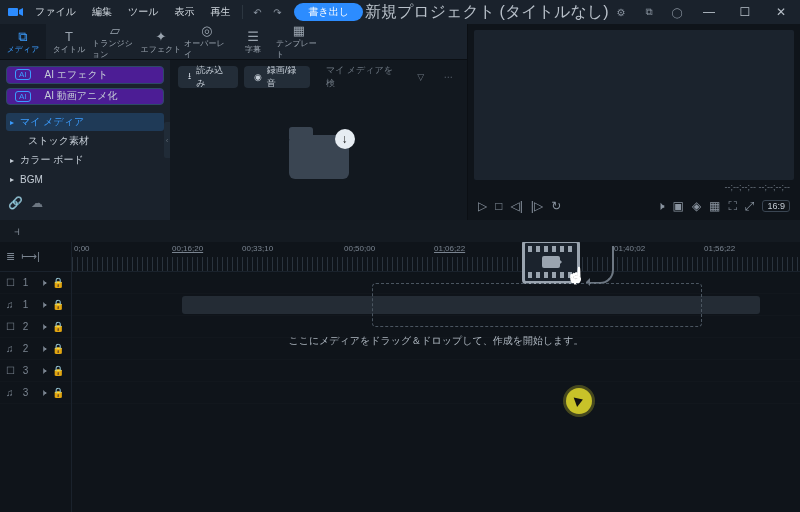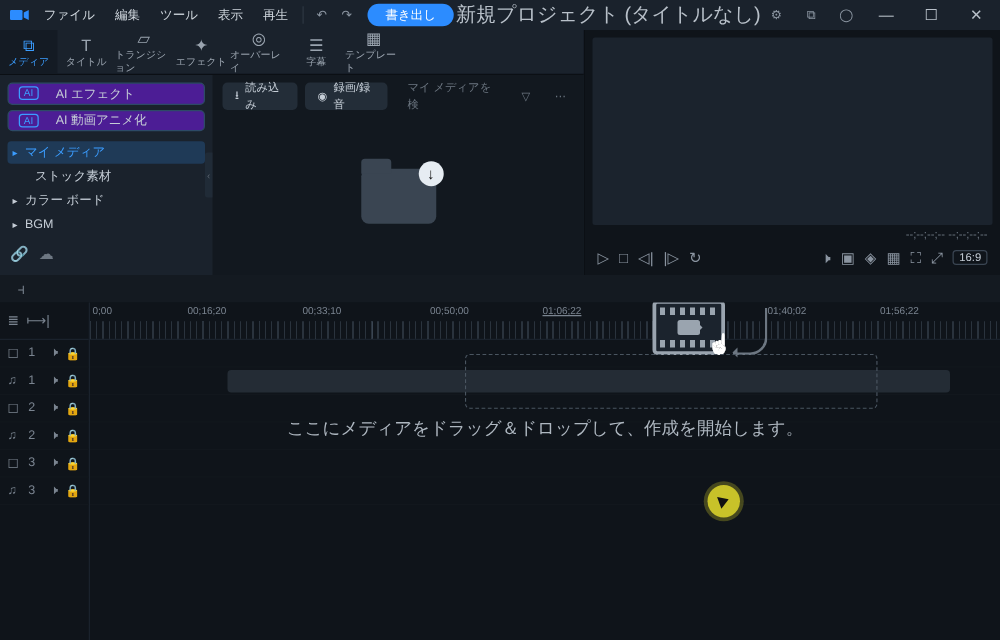--- a/index.html
+++ b/index.html
@@ -70,21 +70,21 @@
 .dropzone .dashed{position:absolute;left:190px;width:330px;top:-3px;bottom:-3px;border:1px dashed #4a5560;border-radius:4px}
 .clip{position:absolute;left:340px;top:-46px;display:flex;align-items:flex-end}
 .clip .film{width:58px;height:44px;border:3px solid #9aa4af;border-radius:4px;position:relative;background:#1b232d;display:flex;align-items:center;justify-content:center}
 .clip .film:before,.clip .film:after{content:"";position:absolute;left:3px;right:3px;height:6px;background:repeating-linear-gradient(90deg,#9aa4af 0 4px,transparent 4px 8px)}
 .clip .film:before{top:3px}.clip .film:after{bottom:3px}
 .clip .cam{width:18px;height:12px;background:#9aa4af;border-radius:2px;position:relative}
 .clip .cam:after{content:"";position:absolute;right:-6px;top:2px;border:4px solid transparent;border-left-color:#9aa4af}
 .clip .arrow{width:28px;height:38px;border-right:2px solid #6d7782;border-bottom:2px solid #6d7782;border-radius:0 0 14px 0;margin-left:6px;position:relative}
 .clip .arrow:after{content:"";position:absolute;bottom:-4px;left:-4px;border:4px solid transparent;border-right-color:#6d7782}
 .clip .hand{position:absolute;left:44px;top:26px;font-size:16px;filter:grayscale(1) brightness(1.6)}
-.tlhint{position:absolute;left:0;right:0;top:92px;text-align:center;font-size:14px;color:#aeb7c0}
+.tlhint{position:absolute;left:0;right:0;top:92px;text-align:center;font-size:10px;color:#aeb7c0}
 .cursor{position:absolute;left:494px;top:146px;width:26px;height:26px;border-radius:50%;background:#c8c229;box-shadow:0 0 0 3px rgba(200,194,41,.3)}
 .cursor:after{content:"";position:absolute;left:9px;top:7px;border:5px solid transparent;border-left:8px solid #111;transform:rotate(-20deg)}
 
 .root{display:flex;flex-direction:column;width:800px;height:512px}
 </style>
 </head>
 <body>
 
 <div class="root">
   <div class="menubar">
@@ -279,21 +279,21 @@
             <span style="flex:1"></span>
             <span>🕨</span>
             <span>🔒</span>
           </div>
         </div>
     </div>
     <div class="tlbody">
       <div class="ruler" id="ruler">
           <div class="tickrow"></div>
           <span style="left: 6px;">0;00</span>
-          <span style="left: 82px;">00;16;20</span>
+          <span style="left: 104px; text-decoration: underline;">00;16;20</span>
           <span style="left: 174px;">00;33;10</span>
           <span style="left: 276px;">00;50;00</span>
           <span style="left: 366px; text-decoration: underline;">01;06;22</span>
           <span style="left: 456px;">01;23;12</span>
           <span style="left: 546px;">01;40;02</span>
           <span style="left: 636px;">01;56;22</span>
         </div>
       <div class="lanes" id="lanes-body">
           <div class="lane"></div>
           <div class="lane"></div>

